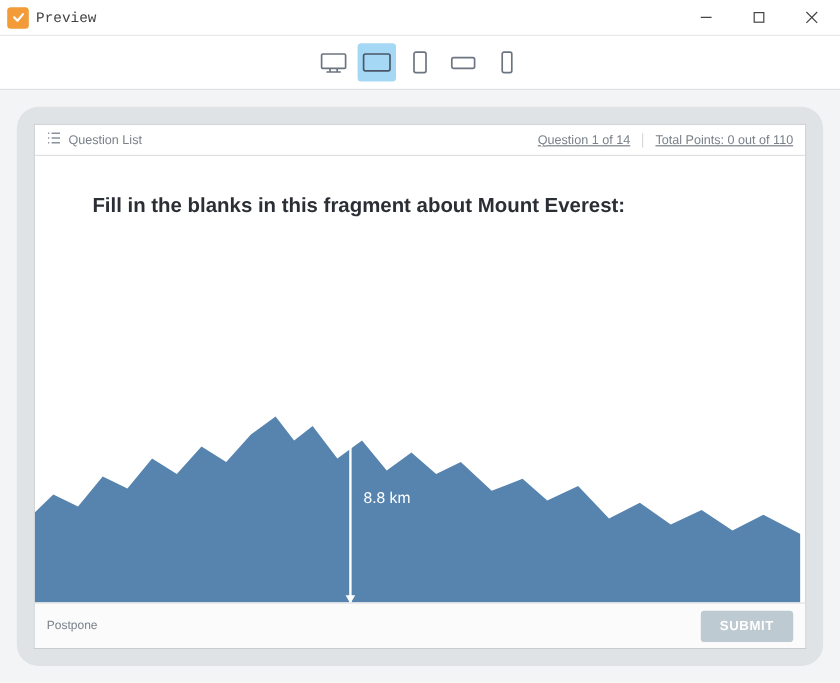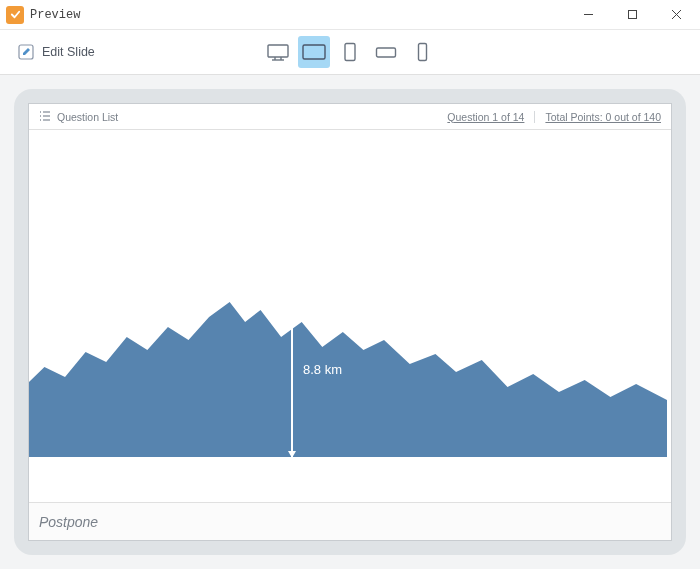--- a/index.html
+++ b/index.html
@@ -17,21 +17,21 @@
     .tool-btn { display: flex; align-items: center; gap: 6px; padding: 4px 8px; border-radius: 3px; font-size: 12.5px; color: #505762; }
     .tool-btn .icon-box { width: 20px; height: 20px; display: flex; align-items: center; justify-content: center; }
     .device-group { display: flex; align-items: center; gap: 4px; position: absolute; left: 50%; transform: translateX(-50%); }
     .device-btn { width: 32px; height: 32px; border-radius: 3px; display: flex; align-items: center; justify-content: center; }
     .device-btn.active { background: #a5d8f5; }
     .device-btn svg { stroke: #6b7480; fill: none; stroke-width: 1.4; }
     .device-btn.active svg { stroke: #4a5568; }
     
     .canvas-outer { height: 494px; background: #f3f4f5; padding: 14px; }
     .canvas-frame { background: #dfe3e6; border-radius: 18px; padding: 14px; height: 100%; }
-    .slide { background: #fff; border: 1px solid #c8ccd0; width: 100%; height: 100%; display: flex; flex-direction: column; gap: 45px; }
+    .slide { background: #fff; border: 1px solid #c8ccd0; width: 100%; height: 100%; display: flex; flex-direction: column; }
     
     .slide-header { height: 26px; border-bottom: 1px solid #e0e0e0; display: flex; align-items: center; padding: 0 10px; font-size: 10.5px; color: #7a818a; gap: 6px; }
     .slide-header .left { display: flex; align-items: center; gap: 6px; }
     .slide-header .right { margin-left: auto; display: flex; align-items: center; gap: 10px; text-decoration: underline; }
     .divider { width: 1px; height: 12px; background: #d6d9dc; }
     
     .slide-body { flex: 1; position: relative; padding: 32px 48px 0; overflow: hidden; }
     .question { font-size: 17px; font-weight: 700; color: #2b2f35; margin-bottom: 28px; }
     .para { font-size: 14.5px; color: #4a5159; line-height: 2.05; }
     .blank { display: inline-block; width: 56px; height: 22px; border: 1px solid #d0d0d0; border-radius: 3px; vertical-align: middle; margin: 0 2px; background: #fff; }
@@ -40,21 +40,21 @@
     .mountain-wrap { position: absolute; left: 0; right: 4px; bottom: 0; }
     .mountain-wrap svg { display: block; width: 100%; height: 165px; }
     .annotation { position: absolute; left: 262px; bottom: 0; height: 150px; width: 2px; display: flex; flex-direction: column; align-items: center; color: #fff; }
     .annotation .line { width: 1.5px; flex: 1; background: #fff; position: relative; }
     .annotation .line::before, .annotation .line::after { content: ''; position: absolute; left: 50%; transform: translateX(-50%); border-left: 4px solid transparent; border-right: 4px solid transparent; }
     .annotation .line::before { top: -1px; border-bottom: 7px solid #fff; }
     .annotation .line::after { bottom: -1px; border-top: 7px solid #fff; }
     .annotation .label { position: absolute; left: 12px; top: 55px; font-size: 13px; color: #fff; white-space: nowrap; }
     
     .slide-footer { height: 38px; border-top: 1px solid #e0e0e0; display: flex; align-items: center; padding: 0 10px; background: #fbfbfb; }
-    .postpone { font-size: 14px; color: #7a818a; font-style: italic; }
+    .postpone { font-size: 10px; color: #7a818a; }
     .submit-btn { margin-left: auto; background: #becad1; color: #fff; font-size: 11px; font-weight: 700; letter-spacing: 0.5px; padding: 7px 16px; border-radius: 3px; }
   </style>
 </head>
 <body>
 
 <div class="titlebar">
   <div class="app-icon">
     <svg viewBox="0 0 12 12">
         <path d="M2 6 L5 9 L10 3" stroke="#fff" stroke-width="2" fill="none" stroke-linecap="round" stroke-linejoin="round"></path>
       </svg>
@@ -73,29 +73,20 @@
   </div>
   <div class="win-btn">
     <svg viewBox="0 0 11 11">
         <line x1="1" y1="1" x2="10" y2="10"></line>
         <line x1="10" y1="1" x2="1" y2="10"></line>
       </svg>
   </div>
 </div>
 
 <div class="toolbar">
-  <div class="tool-btn">
-    <span class="icon-box">
-      <svg width="18" height="18" viewBox="0 0 18 18">
-          <rect x="2" y="2" width="14" height="14" rx="2" fill="none" stroke="#8a96a8" stroke-width="1.2"></rect>
-          <path d="M6 12 L6 10 L11 5 L13 7 L8 12 Z" fill="#5090c8"></path>
-        </svg>
-    </span>
-    <span>Edit Slide</span>
-  </div>
   <div class="device-group">
     <div class="device-btn">
       <svg width="24" height="18" viewBox="0 0 24 18">
           <rect x="2" y="2" width="20" height="12" rx="1"></rect>
           <line x1="9" y1="14" x2="9" y2="17"></line>
           <line x1="15" y1="14" x2="15" y2="17"></line>
           <line x1="6" y1="17" x2="18" y2="17"></line>
         </svg>
     </div>
     <div class="device-btn active">
@@ -135,36 +126,38 @@
                 <line x1="4" y1="5" x2="11" y2="5"></line>
                 <line x1="1" y1="9" x2="2" y2="9"></line>
                 <line x1="4" y1="9" x2="11" y2="9"></line>
               </svg>
           </span>
           <span>Question List</span>
         </div>
         <div class="right">
           <span>Question 1 of 14</span>
           <span class="divider"></span>
-          <span>Total Points: 0 out of 140</span>
+          <span>Total Points: 0 out of 110</span>
         </div>
       </div>
 
       <div class="slide-body">
+        <div class="question">Fill in the blanks in this fragment about Mount Everest:</div>
 
         <div class="mountain-wrap">
           <svg viewBox="0 0 620 165" preserveAspectRatio="none">
             <path d="M0,90 L15,75 L35,85 L55,60 L75,70 L95,45 L115,58 L135,35 L155,48 L175,25 L195,10 L210,30 L225,18 L245,45 L265,30 L285,55 L305,40 L325,58 L345,48 L370,72 L395,62 L415,80 L440,68 L465,95 L490,82 L515,100 L540,88 L565,105 L590,92 L620,108 L620,165 L0,165 Z" fill="#5784af"></path>
           </svg>
           <div class="annotation">
             <div class="line"></div>
             <div class="label">8.8 km</div>
           </div>
         </div>
       </div>
 
       <div class="slide-footer">
         <span class="postpone">Postpone</span>
+        <span class="submit-btn">SUBMIT</span>
       </div>
 
     </div>
   </div>
 </div>
 
 </body></html>

